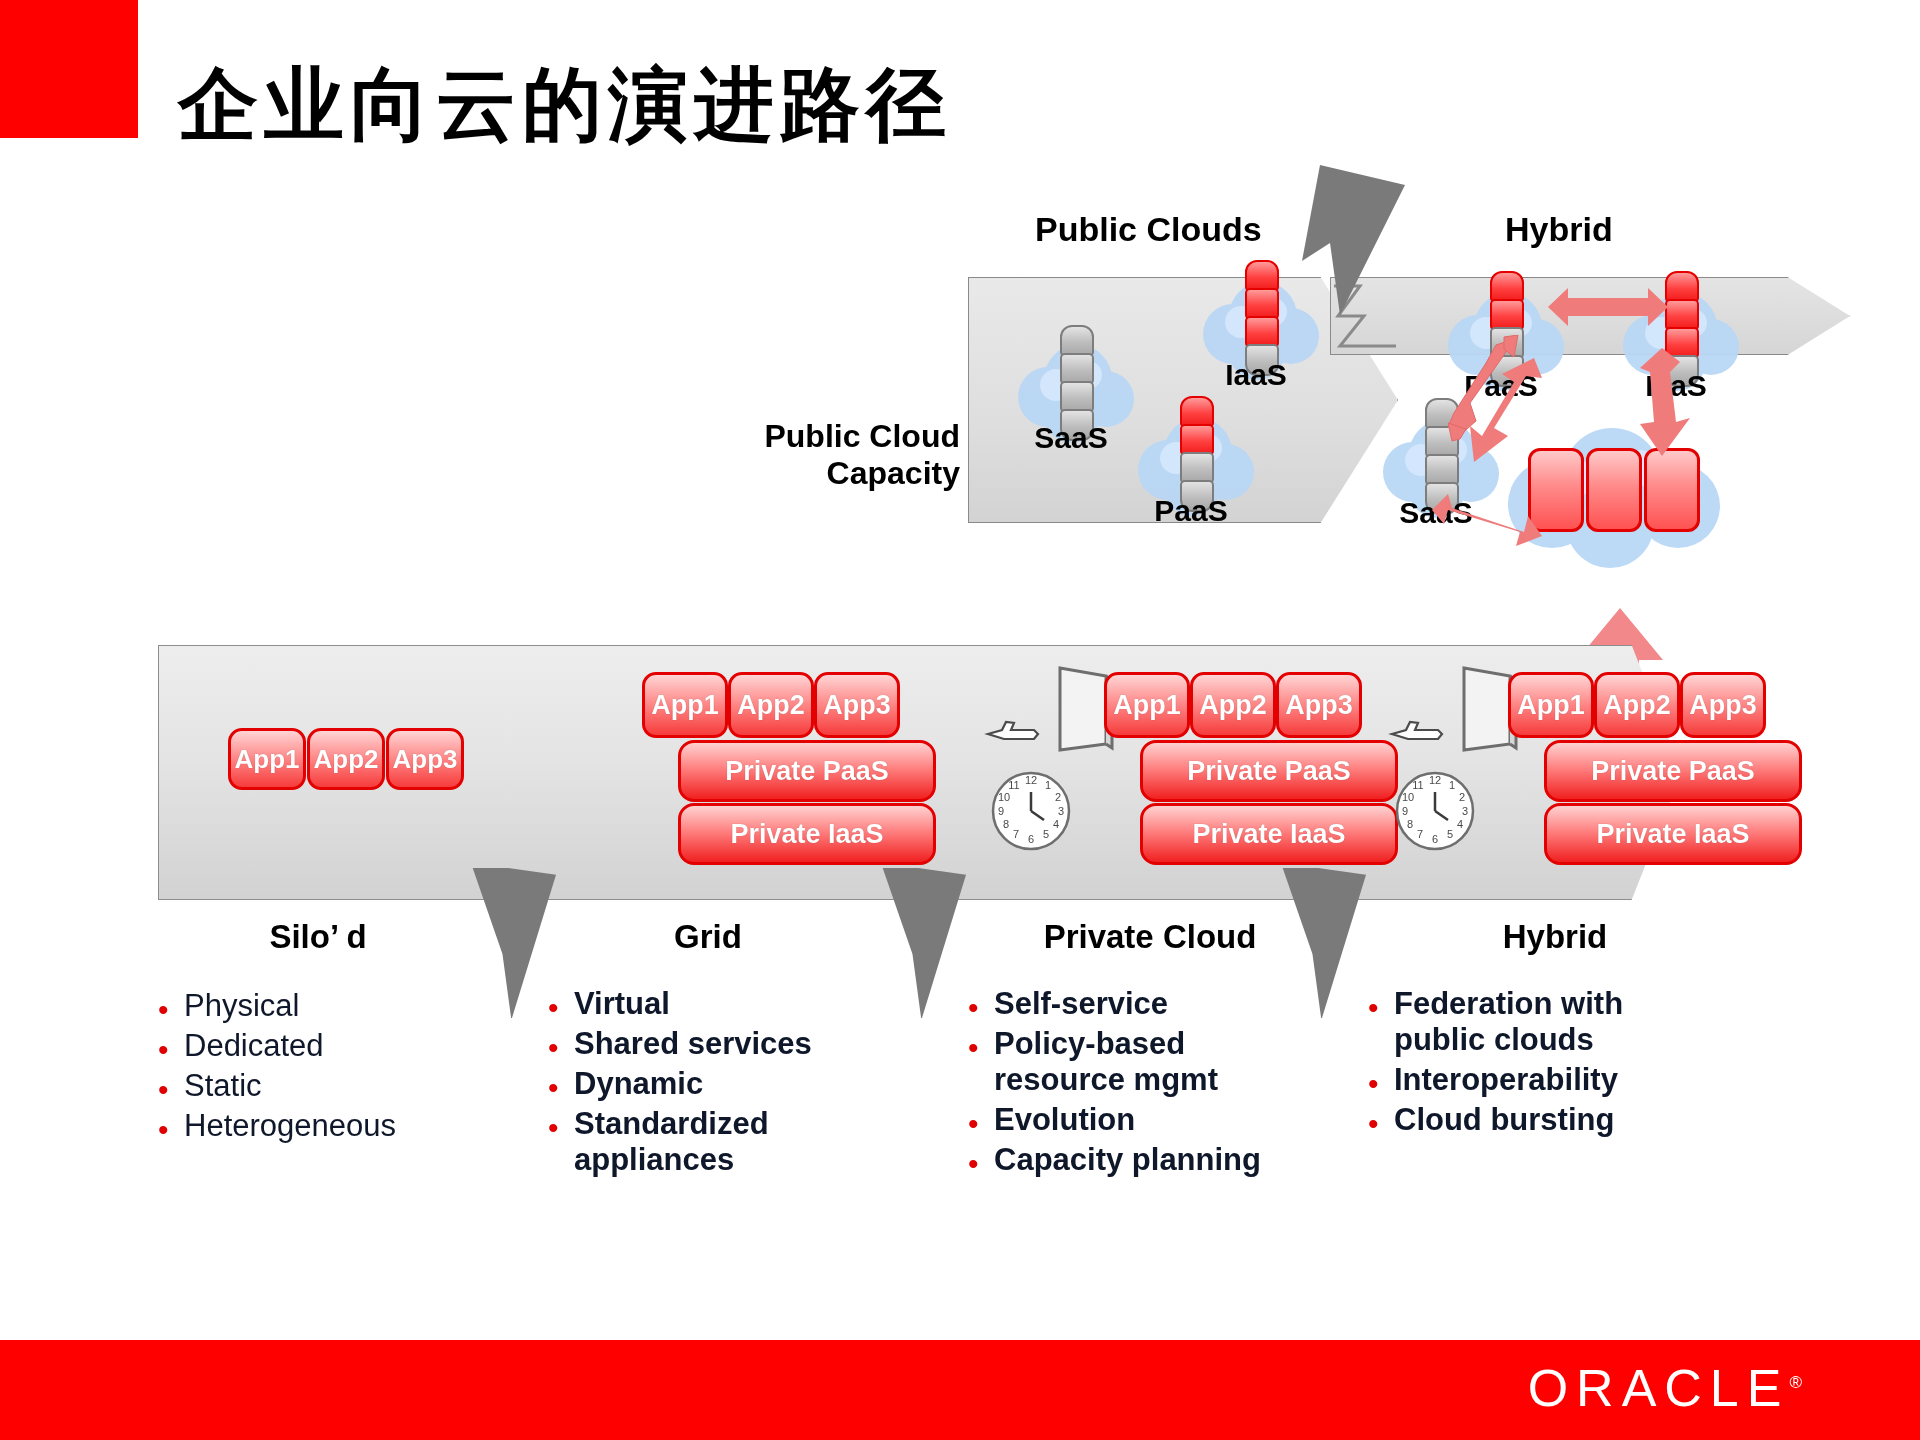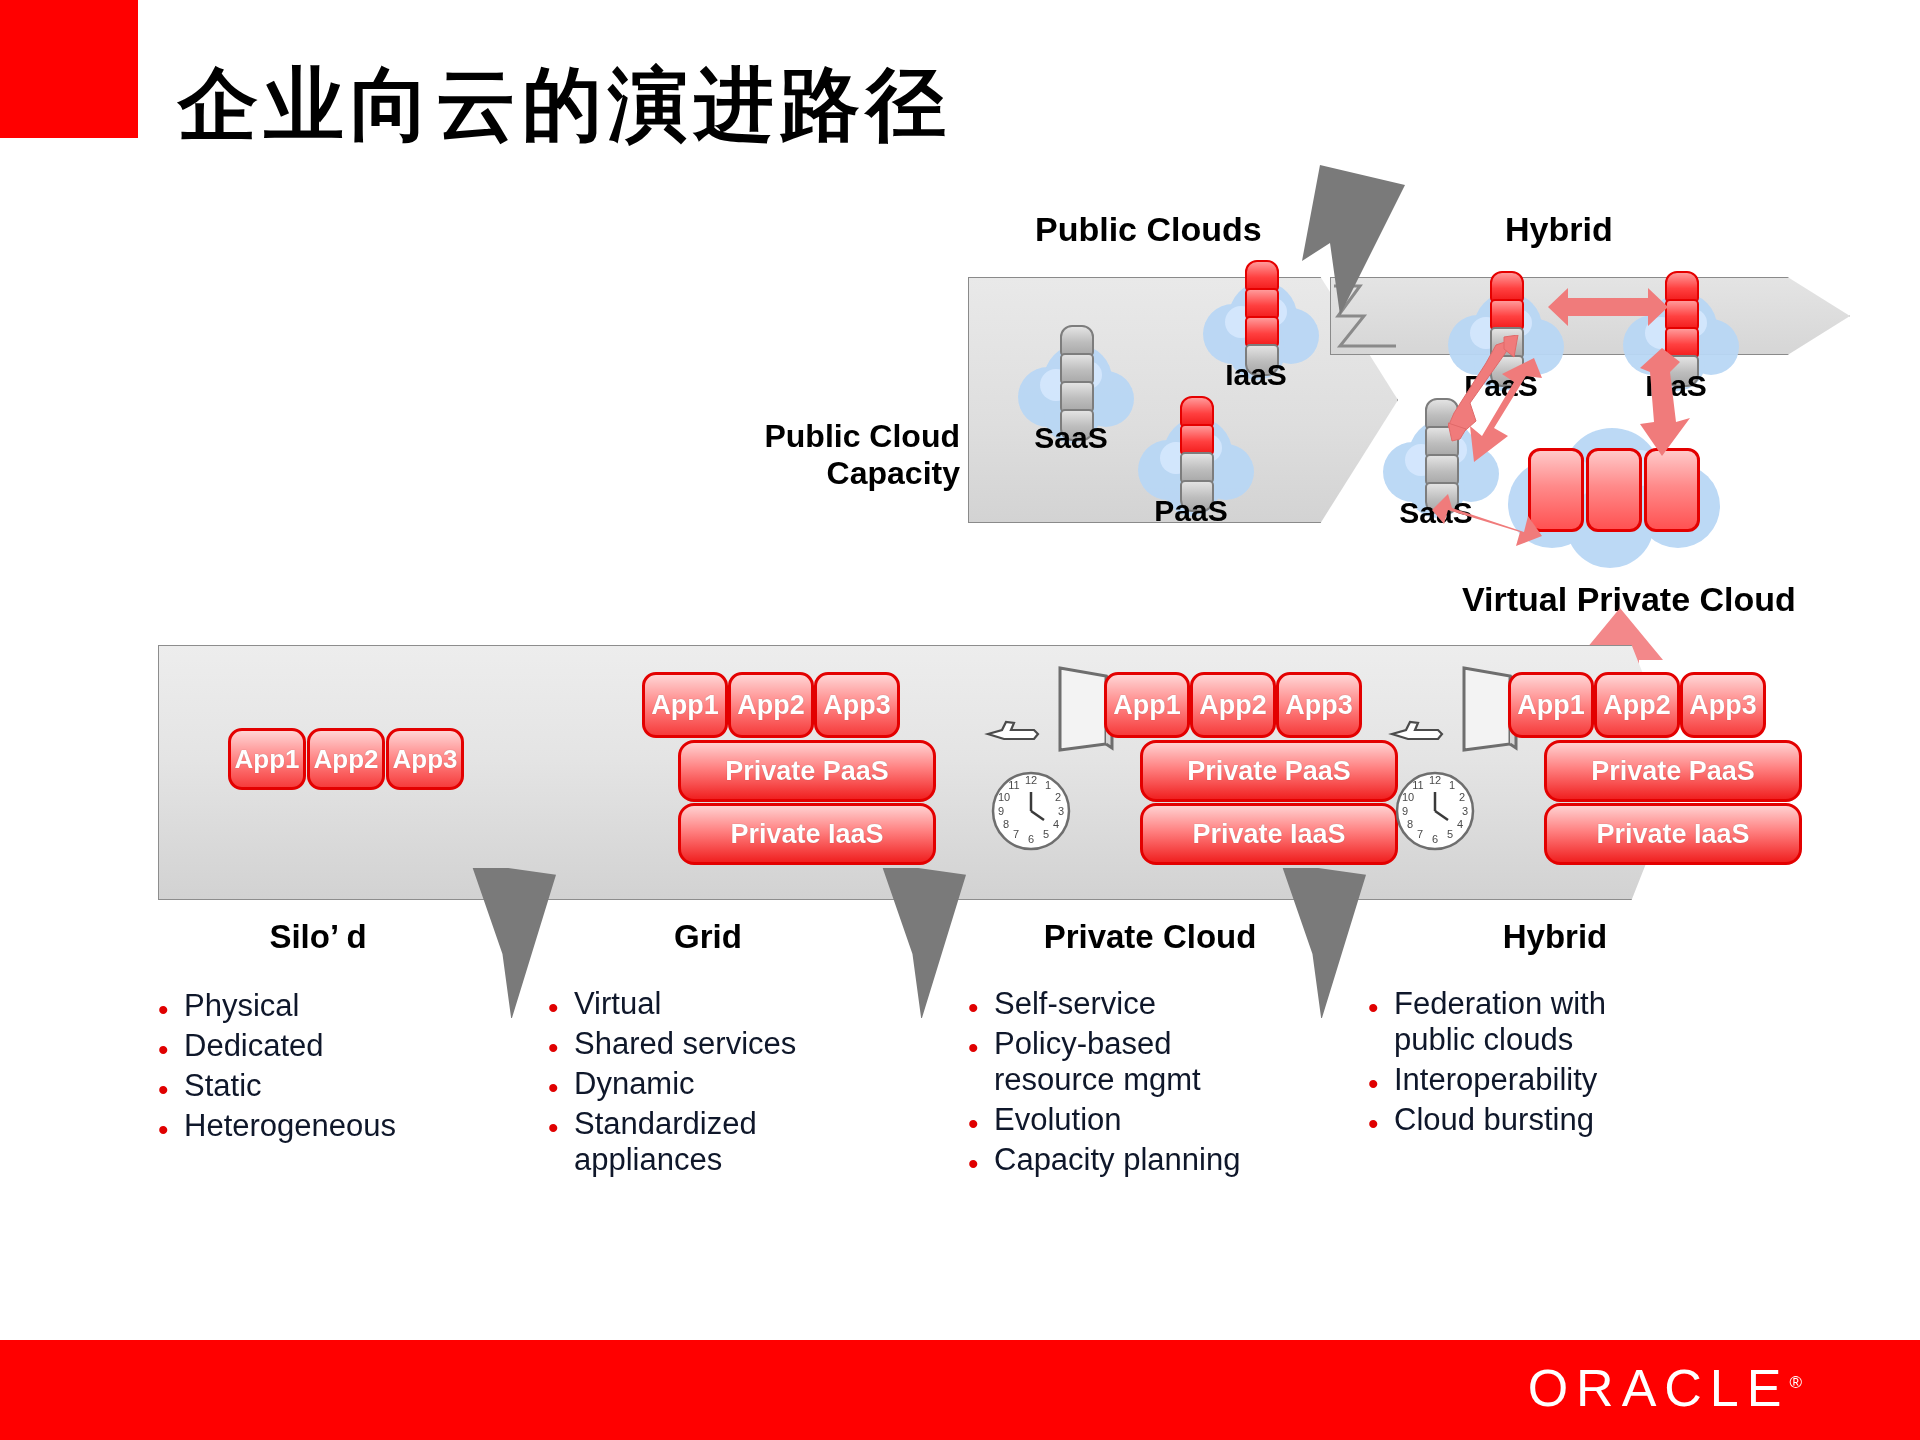--- a/index.html
+++ b/index.html
@@ -173,21 +173,21 @@
   .grey-tri { position: absolute; }
 
   
   .bullets { position: absolute; }
   .bullet-row { display: flex; align-items: flex-start; margin-bottom: 3px; }
   .bullet-dot {
     color: #E00000; font-size: 30px; line-height: 1;
     width: 26px; flex: 0 0 26px; padding-top: 7px;
   }
   .bullet-txt { font-size: 31px; line-height: 1.17; color: #0f172a; }
-  .bullets.bold .bullet-txt { font-weight: normal; }
+  .bullets.bold .bullet-txt { font-weight: bold; }
   .bullets.plain .bullet-txt { font-weight: normal; }
 
   
   .iconset { position: absolute; }
 </style>
 </head>
 <body>
 
 <div id="slide">
 
@@ -359,21 +359,20 @@
           <circle cx="140" cy="48" r="18"></circle>
         </g>
     </svg>
     <div class="vpc-group" style="left:28px; top:28px;">
       <div class="vpc-block"></div>
       <div class="vpc-block"></div>
       <div class="vpc-block"></div>
     </div>
   </div>
 
-  <div class="hd" style="left:1462px; top:580px; font-size:34px;">Virtual Private Cloud</div>
 
   <svg class="parrow" style="left:1448px; top:335px; width:80px; height:110px;">
     <g fill="#f07b7b" stroke="#e06a6a" stroke-width="1">
       <polygon points="12,100 28,86 22,68 56,20 66,4 48,10 38,28 6,78 0,92"></polygon>
       <polygon points="56,2 70,0 66,22 56,14"></polygon>
       <polygon points="4,106 0,88 18,94 12,104"></polygon>
     </g>
   </svg>
   <svg class="parrow" style="left:1548px; top:288px; width:120px; height:42px;">
     <g fill="#f07b7b">

